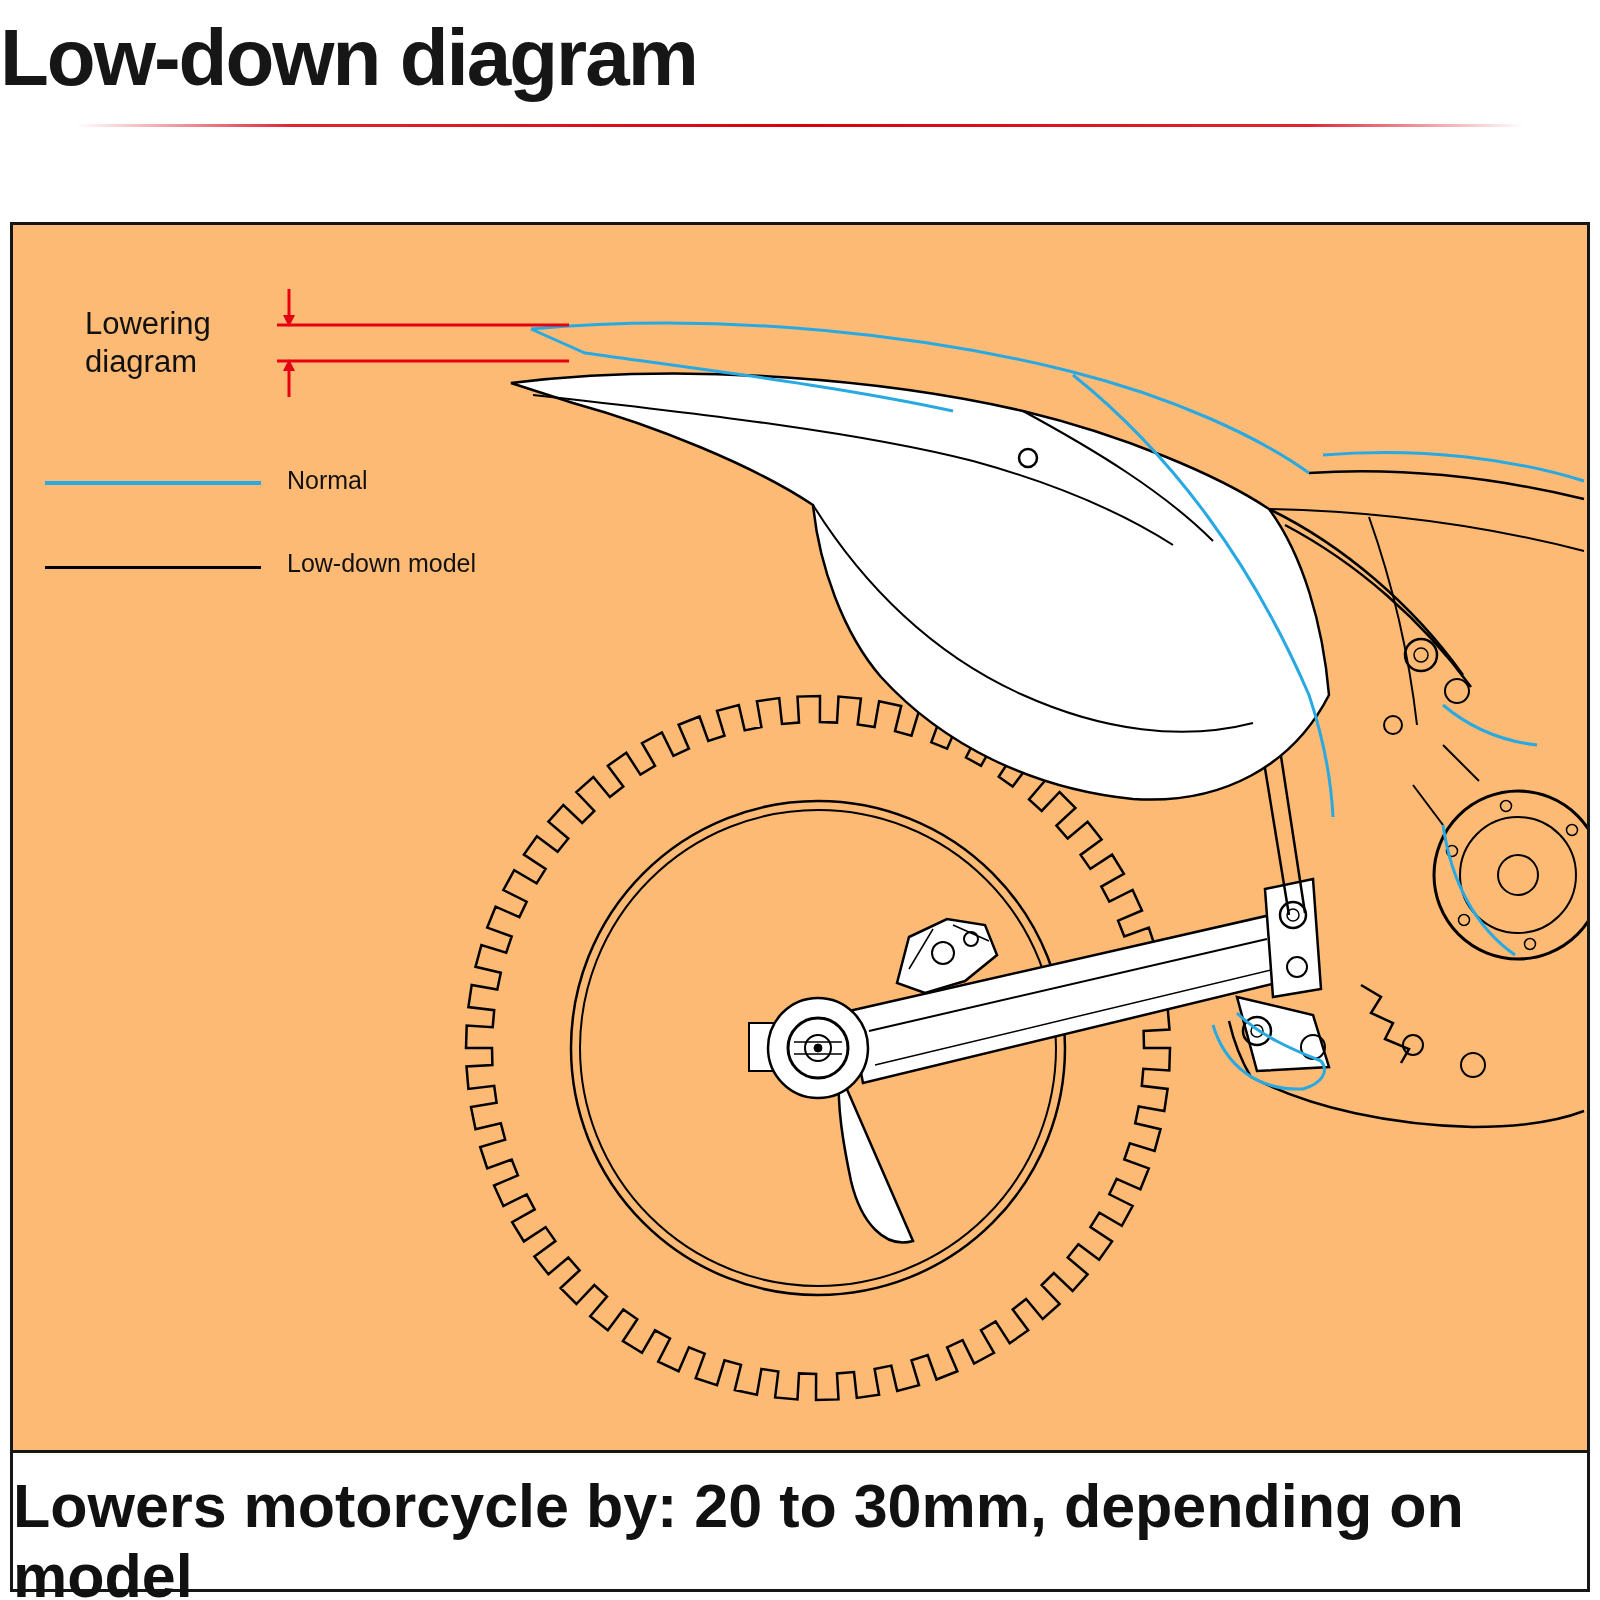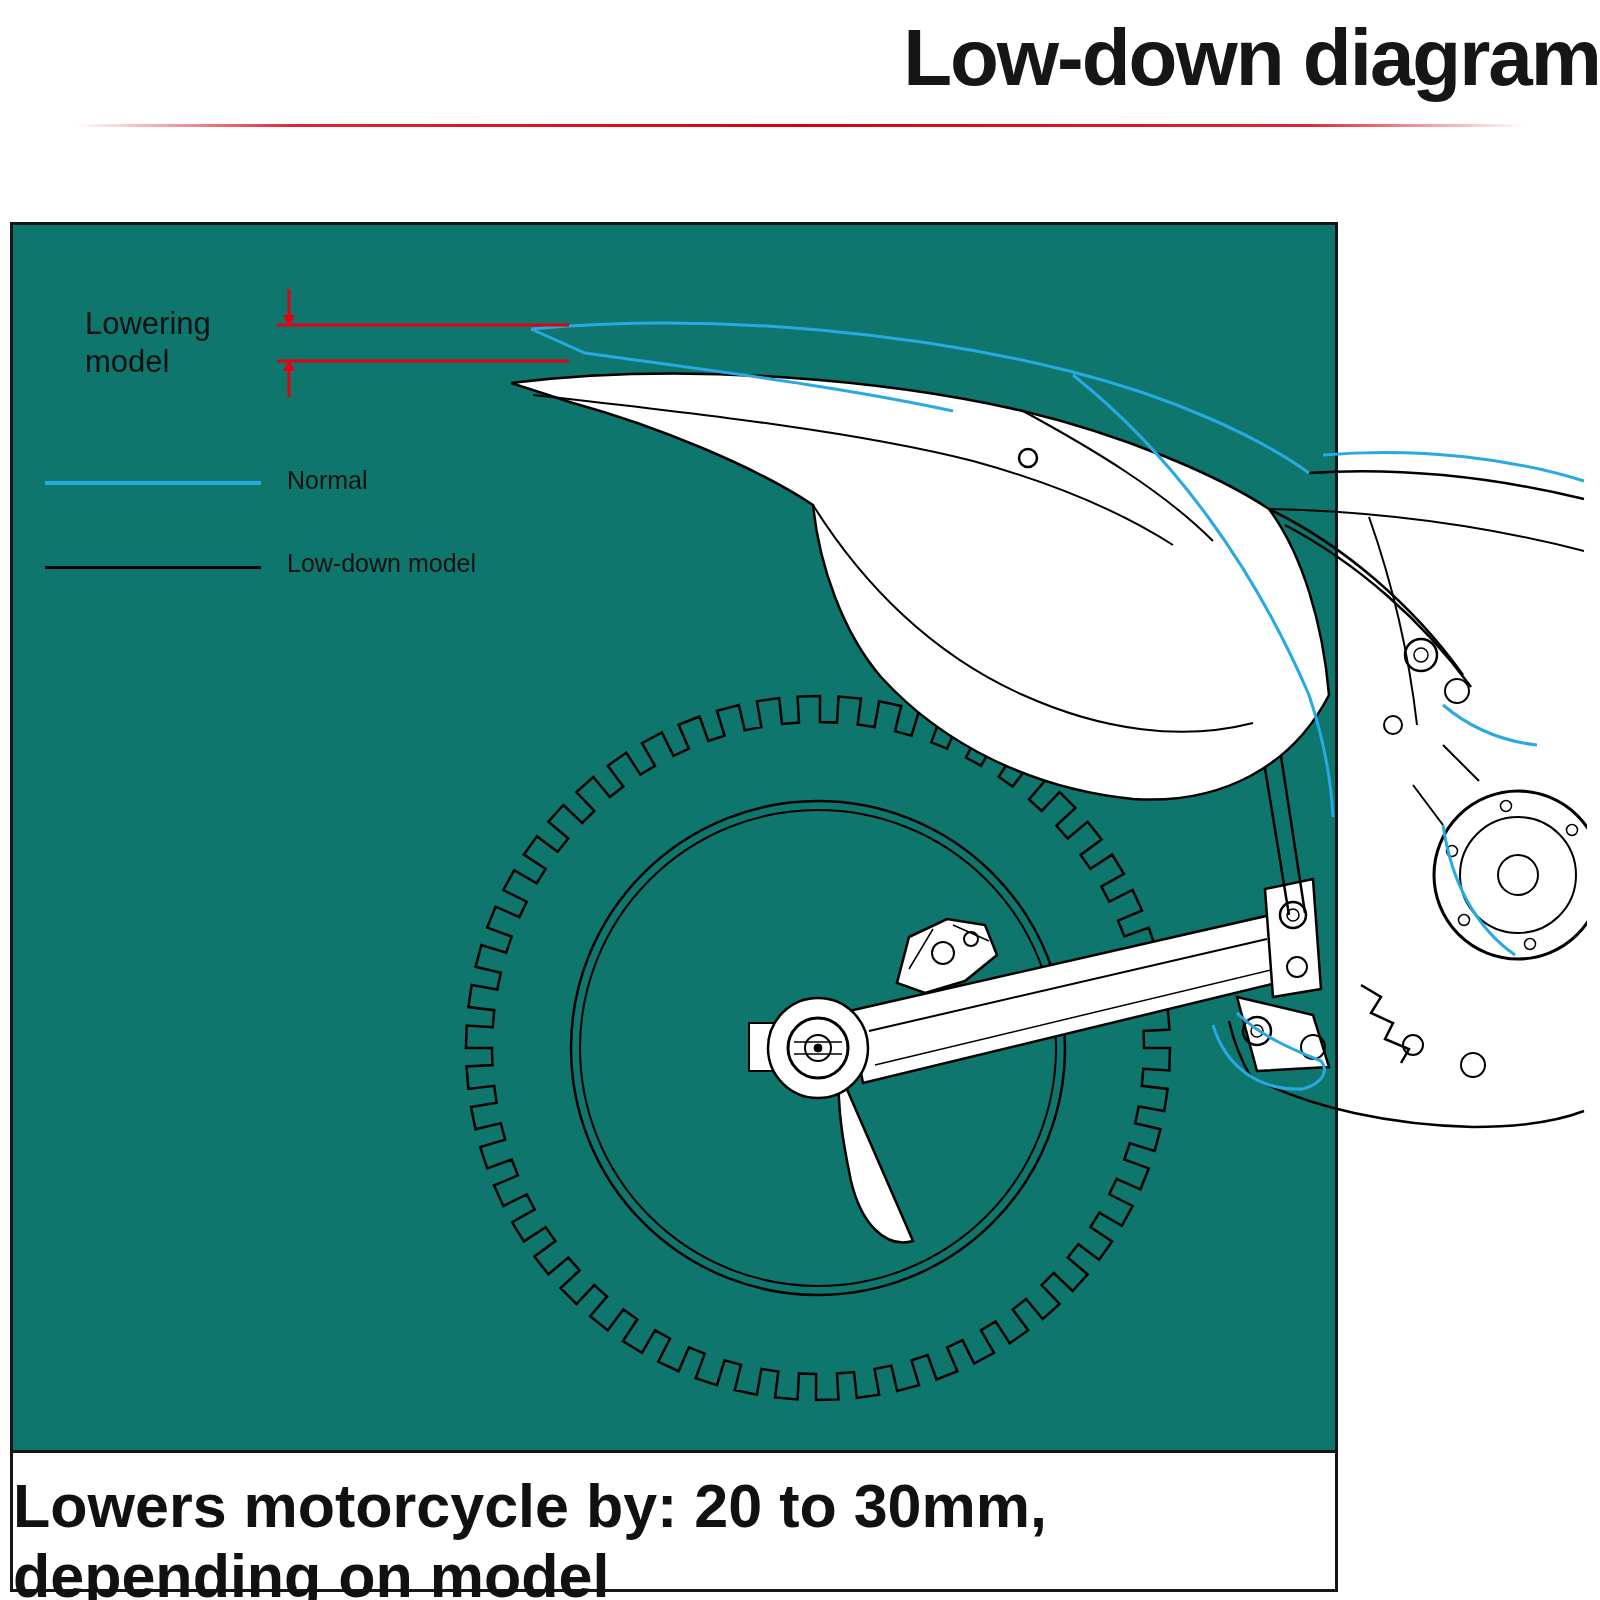--- a/index.html
+++ b/index.html
@@ -3,31 +3,31 @@
 <meta charset="utf-8">
 <style>
   html,body { margin:0; padding:0; }
   body {
     width:1600px; height:1600px; background:#ffffff; position:relative;
     font-family:"Liberation Sans", sans-serif; color:#111;
     overflow:hidden;
   }
   .title {
     position:absolute; top:12px; left:0; width:100%;
-    text-align:right; font-size:80px; font-weight:bold;
+    text-align:left; font-size:80px; font-weight:bold;
     letter-spacing:-2px; color:#161616;
   }
   .red-rule {
     position:absolute; top:124px; left:75px; width:1450px; height:3px;
     background:linear-gradient(90deg, rgba(216,0,16,0) 0%, rgba(216,0,16,.85) 15%,
       #d80010 50%, rgba(216,0,16,.85) 85%, rgba(216,0,16,0) 100%);
   }
   .panel {
-    position:absolute; top:222px; left:10px; width:1328px; height:1370px;
-    border:3px solid #161616; box-sizing:border-box; background:#0f766e;
+    position:absolute; top:222px; left:10px; width:1580px; height:1370px;
+    border:3px solid #161616; box-sizing:border-box; background:#fdba74;
   }
   .art { position:absolute; left:0; top:0; width:1574px; height:1364px; }
   .lowering-label {
     position:absolute; left:72px; top:80px;
     font-size:31px; line-height:38px; color:#111;
   }
   .legend-line { position:absolute; }
   .legend-line.normal  { left:32px; top:256px; width:216px; height:4px; background:#29a9e1; }
   .legend-line.lowdown { left:32px; top:341px; width:216px; height:3px; background:#000; }
   .legend-label { position:absolute; left:274px; font-size:25px; color:#111; }
@@ -148,21 +148,21 @@
       <path d="M 264 136 L 556 136"></path>
       <path d="M 276 64 L 276 90"></path>
       <polygon points="270,90 282,90 276,102" fill="#e60012" stroke="none"></polygon>
       <path d="M 276 172 L 276 146"></path>
       <polygon points="270,146 282,146 276,134" fill="#e60012" stroke="none"></polygon>
     </g>
   </svg>
 
   <div class="lowering-label">
     <div>Lowering</div>
-    <div>model</div>
+    <div>diagram</div>
   </div>
 
   <div class="legend-line normal"></div>
   <div class="legend-label normal">Normal</div>
 
   <div class="legend-line lowdown"></div>
   <div class="legend-label lowdown">Low-down model</div>
 
   <div class="caption-bar">
     <span class="caption">Lowers motorcycle by: 20 to 30mm, depending on model</span>

